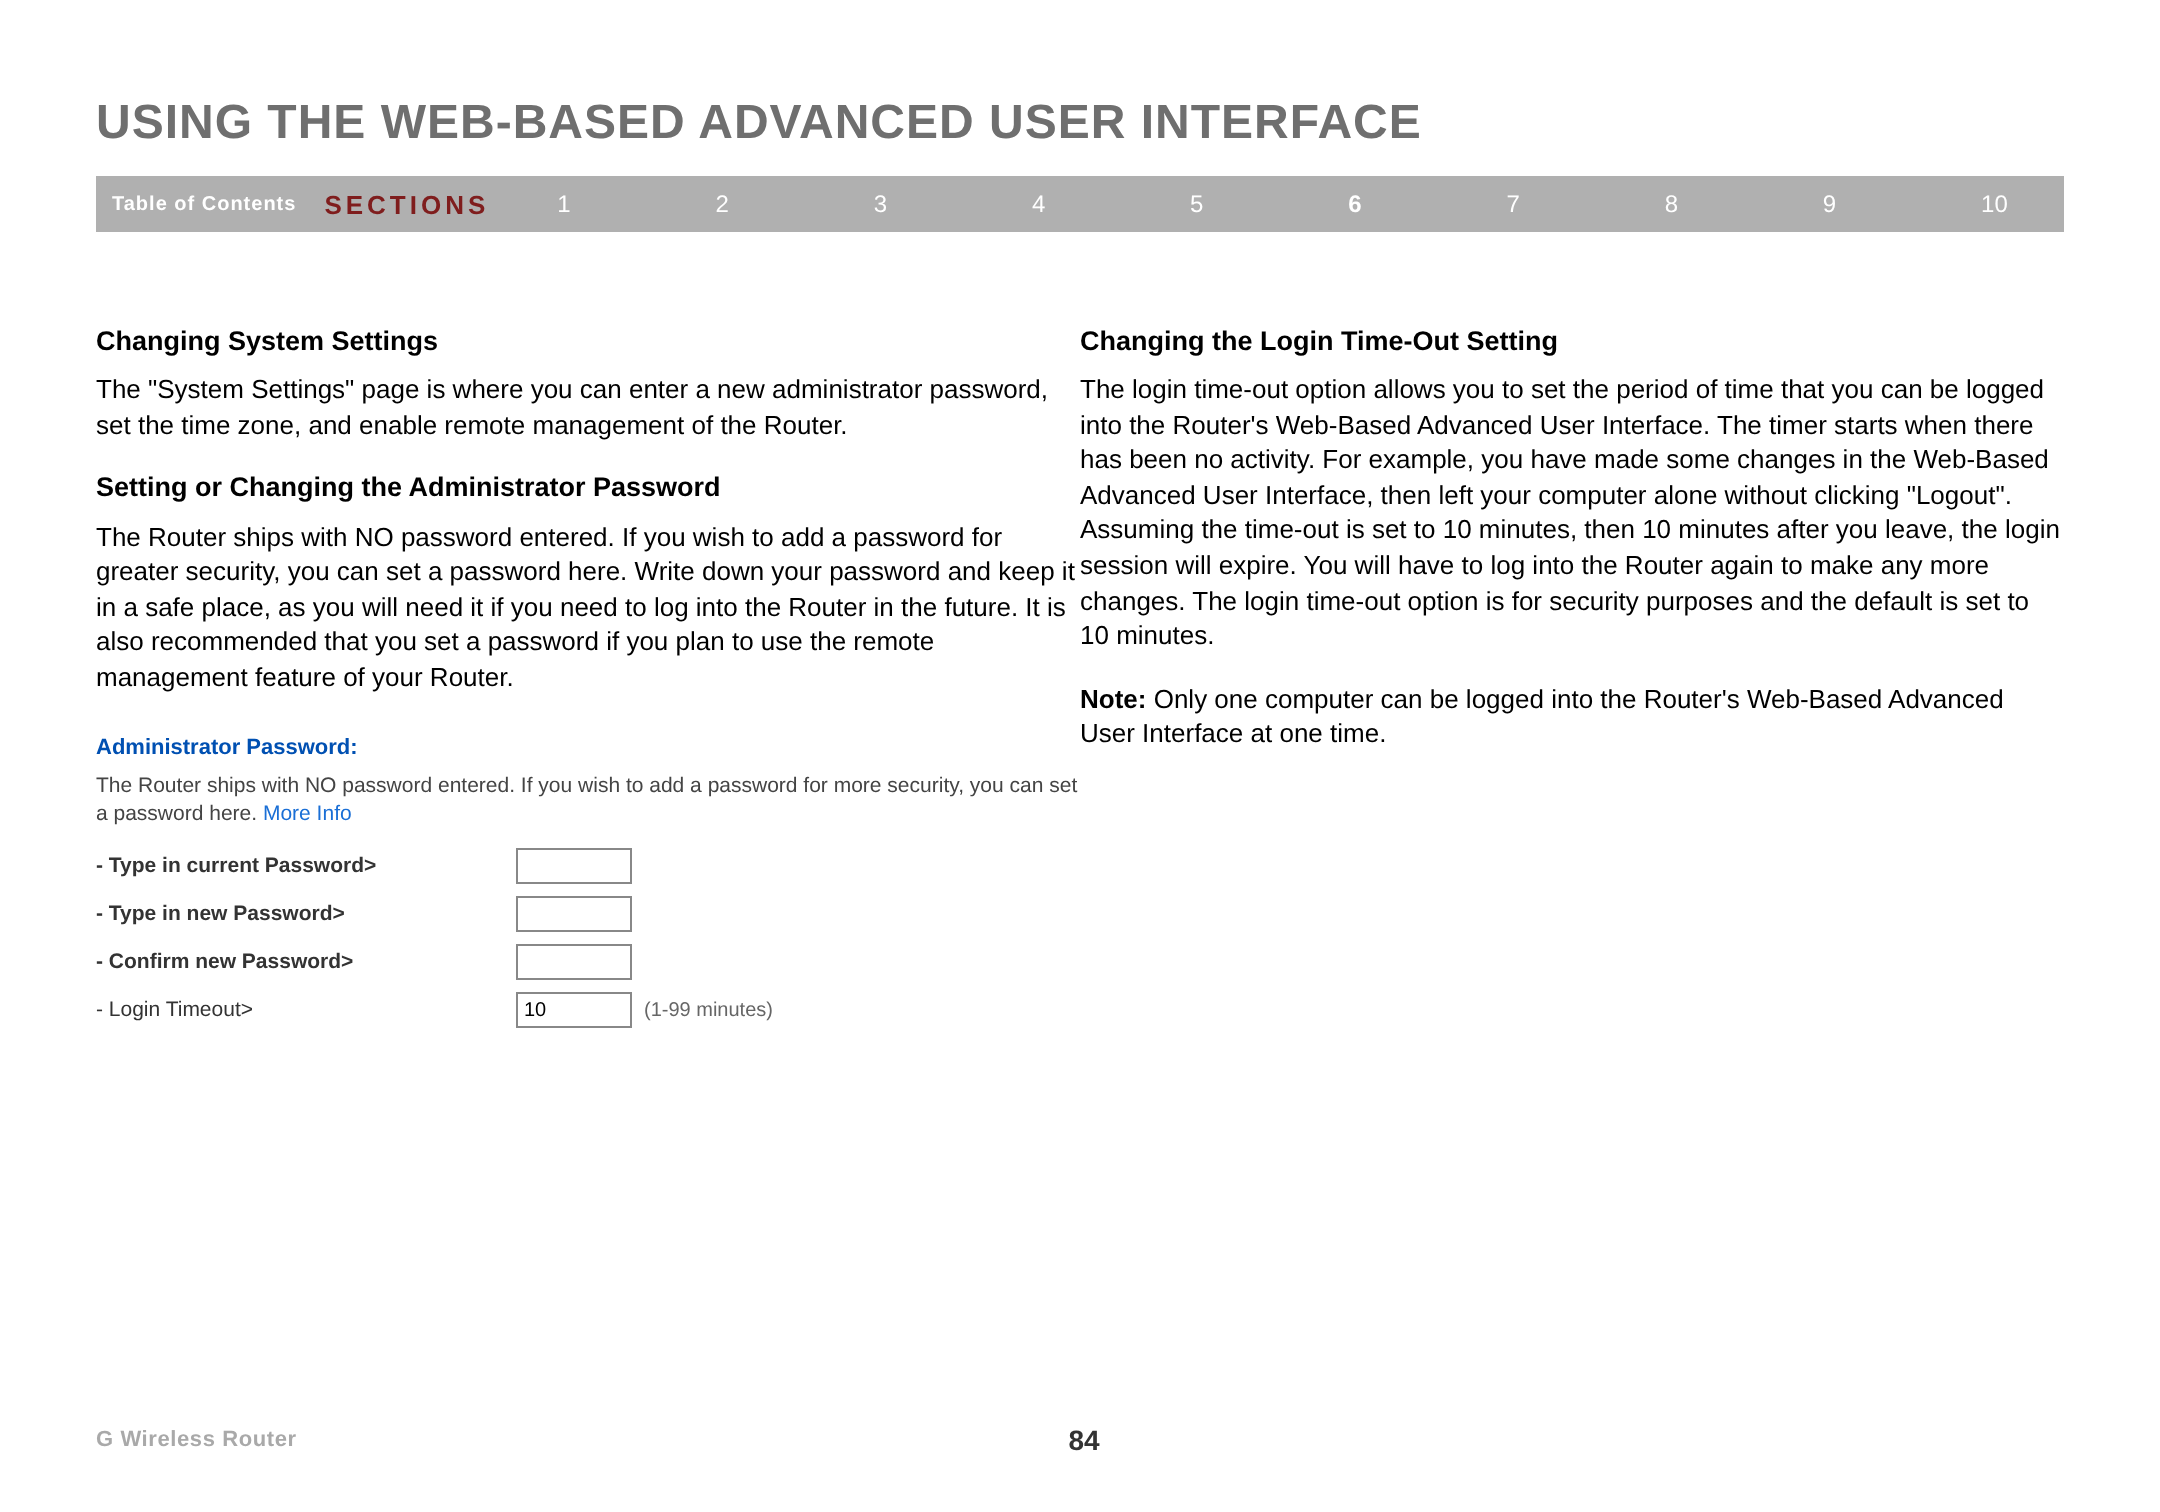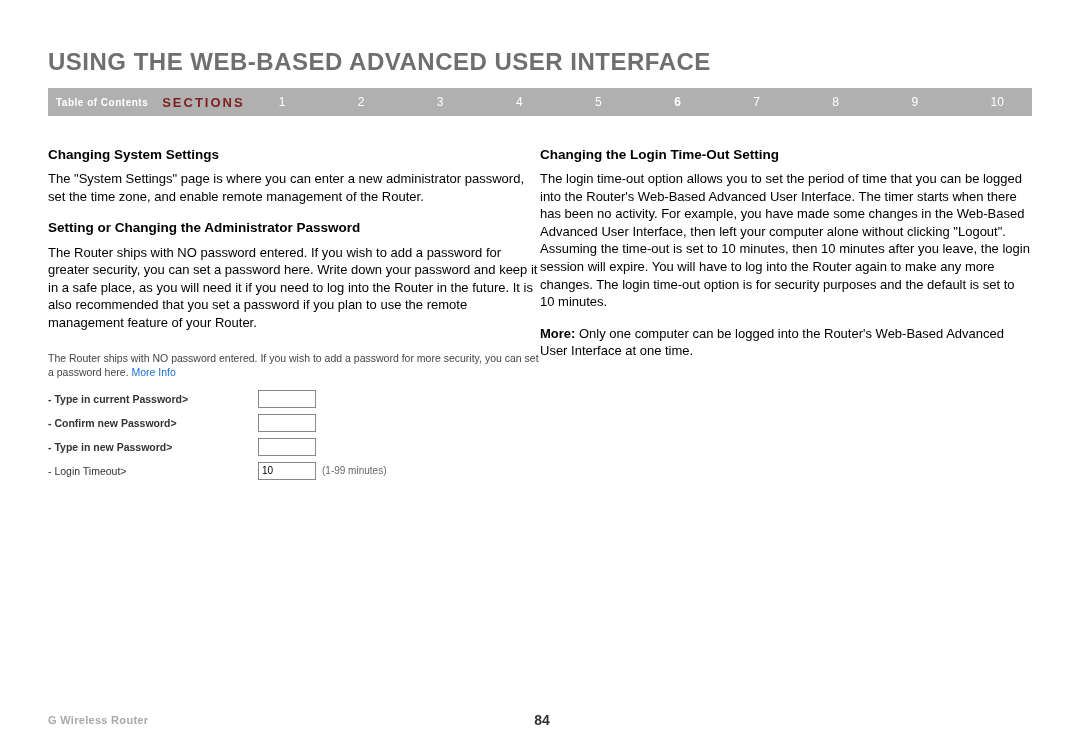--- a/index.html
+++ b/index.html
@@ -54,21 +54,21 @@
     color: #fff;
     cursor: pointer;
     padding: 0 4px;
   }
   .nav-num.active {
     font-weight: bold;
     color: #fff;
   }
   .content {
     display: flex;
-    margin-top: 30px;
+    margin-top: 46px;
     font-size: 13px;
     line-height: 1.35;
   }
   .col {
     flex: 1;
   }
   .col h3 {
     font-size: 13.5px;
     font-weight: bold;
     margin-bottom: 6px;
@@ -162,48 +162,49 @@
   </div>
 
   <div class="content">
     <div class="col">
       <h3>Changing System Settings</h3>
       <p>The "System Settings" page is where you can enter a new administrator password, set the time zone, and enable remote management of the Router.</p>
       <h3>Setting or Changing the Administrator Password</h3>
       <p>The Router ships with NO password entered. If you wish to add a password for greater security, you can set a password here. Write down your password and keep it in a safe place, as you will need it if you need to log into the Router in the future. It is also recommended that you set a password if you plan to use the remote management feature of your Router.</p>
 
       <div class="admin-panel">
+        <div class="admin-panel-title">Administrator Password:</div>
         <div class="admin-panel-desc">
           <span>The Router ships with NO password entered. If you wish to add a password for more security, you can set a password here. </span><span class="more-info">More Info</span>
         </div>
         <div class="form-row">
           <span class="form-label">- Type in current Password&gt;</span>
           <input type="password" style="">
         </div>
         <div class="form-row">
+          <span class="form-label">- Type in new Password&gt;</span>
+          <input type="password" style="">
+        </div>
+        <div class="form-row">
           <span class="form-label">- Confirm new Password&gt;</span>
-          <input type="password" style="">
-        </div>
-        <div class="form-row">
-          <span class="form-label">- Type in new Password&gt;</span>
           <input type="password" style="">
         </div>
         <div class="form-row">
           <span class="form-label normal">- Login Timeout&gt;</span>
           <input type="text" value="10" style="">
           <span class="hint">(1-99 minutes)</span>
         </div>
       </div>
     </div>
 
     <div class="col">
       <h3>Changing the Login Time-Out Setting</h3>
       <p>The login time-out option allows you to set the period of time that you can be logged into the Router's Web-Based Advanced User Interface. The timer starts when there has been no activity. For example, you have made some changes in the Web-Based Advanced User Interface, then left your computer alone without clicking "Logout". Assuming the time-out is set to 10 minutes, then 10 minutes after you leave, the login session will expire. You will have to log into the Router again to make any more changes. The login time-out option is for security purposes and the default is set to 10 minutes.</p>
       <p>
-        <span class="note-label">More: </span><span>Only one computer can be logged into the Router's Web-Based Advanced User Interface at one time.</span>
+        <span class="note-label">Note: </span><span>Only one computer can be logged into the Router's Web-Based Advanced User Interface at one time.</span>
       </p>
     </div>
   </div>
 </div>
 
 <div class="footer">
   <span class="footer-product">G Wireless Router</span>
   <span class="footer-page">84</span>
 </div>
 

